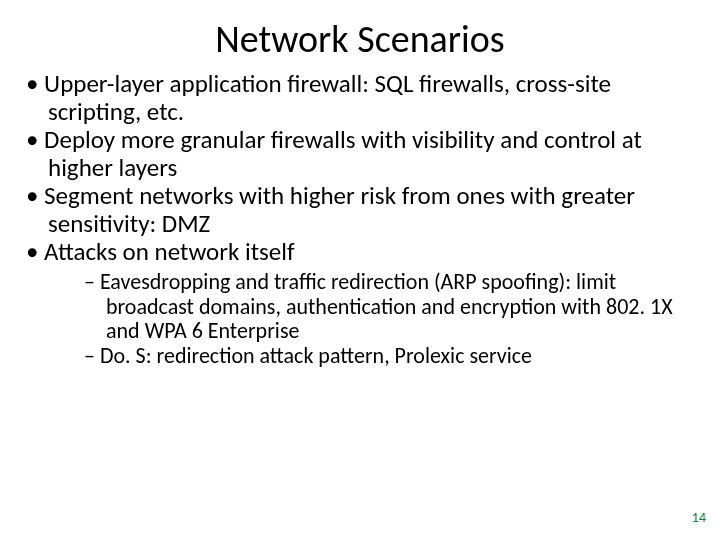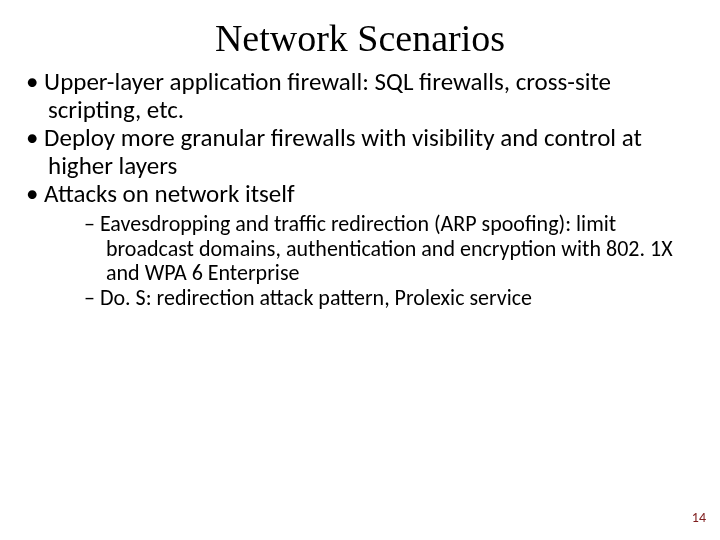--- a/index.html
+++ b/index.html
@@ -19,21 +19,20 @@
     position: relative;
     box-sizing: border-box;
   }
   .title {
     text-align: center;
     font-size: 38px;
     font-weight: 400;
     padding-top: 16px;
     padding-bottom: 8px;
     letter-spacing: 0px;
-    font-family: Liberation Serif, serif;
   }
   .content {
     padding: 0 30px 0 26px;
   }
   ul.level1 {
     list-style: none;
     margin: 0;
     padding: 0;
   }
   ul.level1 > li {
@@ -59,34 +58,35 @@
     margin-bottom: 0px;
   }
   ul.level2 > li::before {
     content: "– ";
   }
   .pagenum {
     position: absolute;
     right: 14px;
     bottom: 14px;
     font-size: 14px;
-    color: #7f1d1d;
+    color: #15803d;
   }
 </style>
 </head>
 <body>
 
 <div class="slide">
 
   <div class="title">Network Scenarios</div>
 
   <div class="content">
     <ul class="level1">
       <li>Upper-layer application firewall: SQL firewalls, cross-site scripting, etc.</li>
       <li>Deploy more granular firewalls with visibility and control at higher layers</li>
+      <li>Segment networks with higher risk from ones with greater sensitivity: DMZ</li>
       <li>
         <span>Attacks on network itself</span>
         <ul class="level2">
           <li>Eavesdropping and traffic redirection (ARP spoofing): limit broadcast domains, authentication and encryption with 802. 1X and WPA 6 Enterprise</li>
           <li>Do. S: redirection attack pattern, Prolexic service</li>
         </ul>
       </li>
     </ul>
   </div>
 

